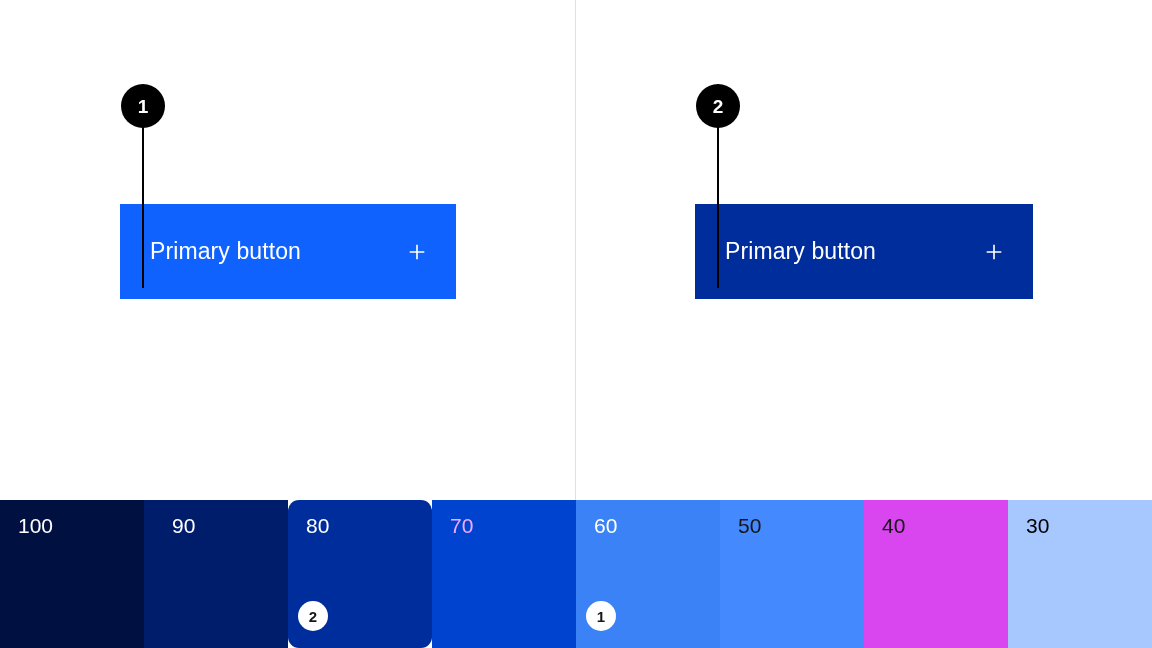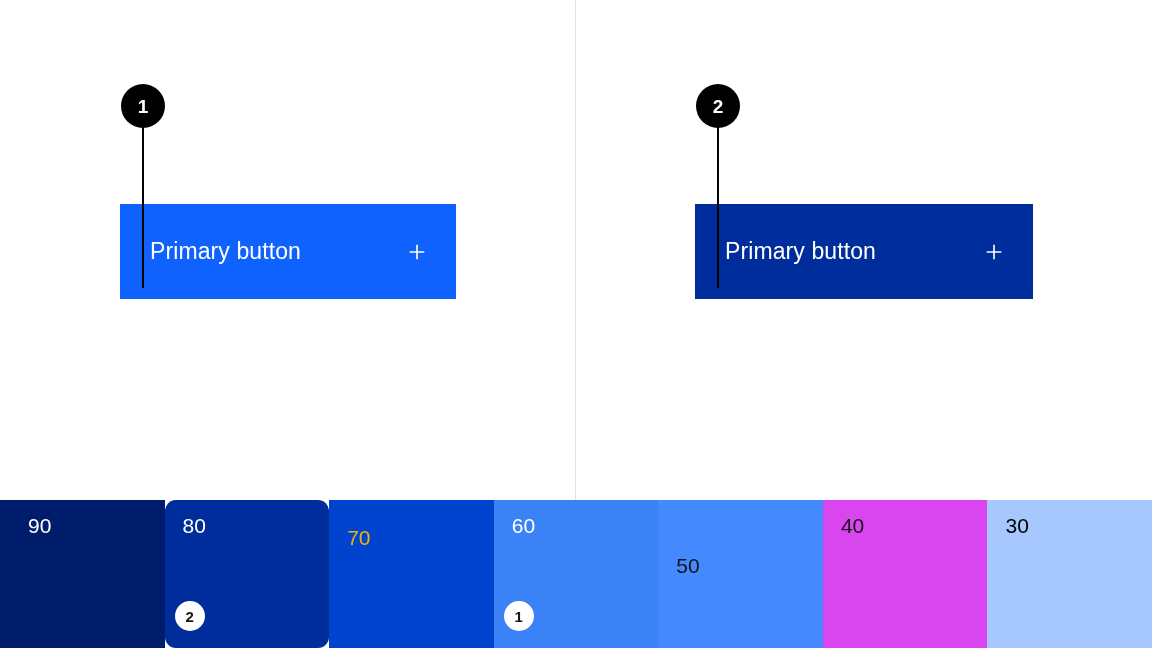--- a/index.html
+++ b/index.html
@@ -153,36 +153,39 @@
         <span class="btn-label" style="color: rgb(255, 255, 255);">Primary button</span>
         <span class="btn-icon">
           <svg viewBox="0 0 32 32" width="26" height="26" aria-hidden="true">
             <path d="M17 15V7h-2v8H7v2h8v8h2v-8h8v-2z" fill="#ffffff"></path>
           </svg>
         </span>
       </button>
     </div>
 
   <div class="palette" id="palette">
+      <div class="swatch" style="background: rgb(0, 17, 65);">
+        <span class="swatch-label" style="color: rgb(255, 255, 255);">100</span>
+      </div>
       <div class="swatch" style="background: rgb(0, 29, 108);">
         <span class="swatch-label" style="color: rgb(255, 255, 255); margin-left: 10px;">90</span>
       </div>
       <div class="swatch" style="background: rgb(0, 45, 156); border-radius: 11px;">
         <span class="swatch-label" style="color: rgb(255, 255, 255);">80</span>
         <span class="swatch-marker">2</span>
       </div>
       <div class="swatch" style="background: rgb(0, 67, 206);">
-        <span class="swatch-label" style="color: #eab308; margin-top: 12px;">70</span>
+        <span class="swatch-label" style="color: #f0abfc;">70</span>
       </div>
       <div class="swatch" style="background: #3b82f6;">
         <span class="swatch-label" style="color: rgb(255, 255, 255);">60</span>
         <span class="swatch-marker">1</span>
       </div>
       <div class="swatch" style="background: rgb(69, 137, 255);">
-        <span class="swatch-label" style="color: rgb(22, 22, 22); margin-top: 40px;">50</span>
+        <span class="swatch-label" style="color: rgb(22, 22, 22);">50</span>
       </div>
       <div class="swatch" style="background: #d946ef;">
         <span class="swatch-label" style="color: rgb(22, 22, 22);">40</span>
       </div>
       <div class="swatch" style="background: rgb(166, 200, 255);">
         <span class="swatch-label" style="color: #000000;">30</span>
       </div>
     </div>
 
 </div>

